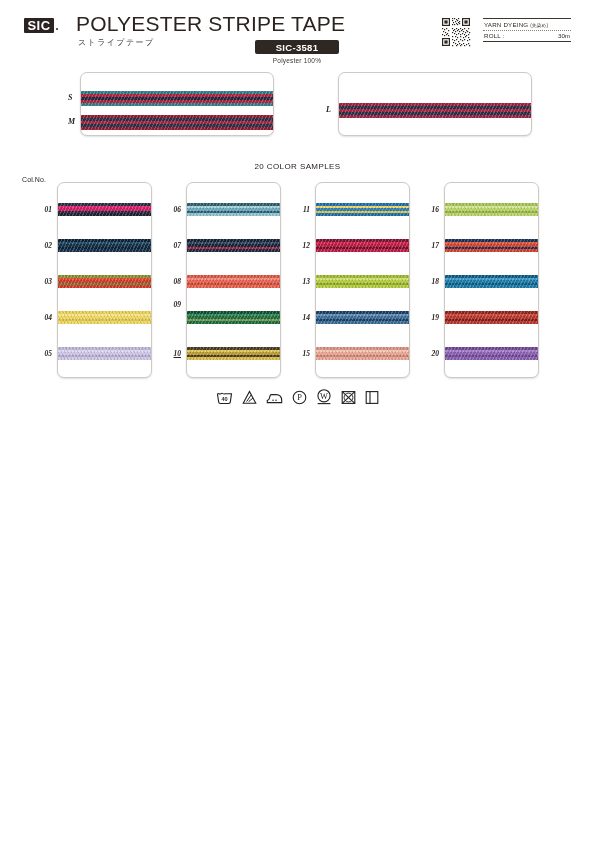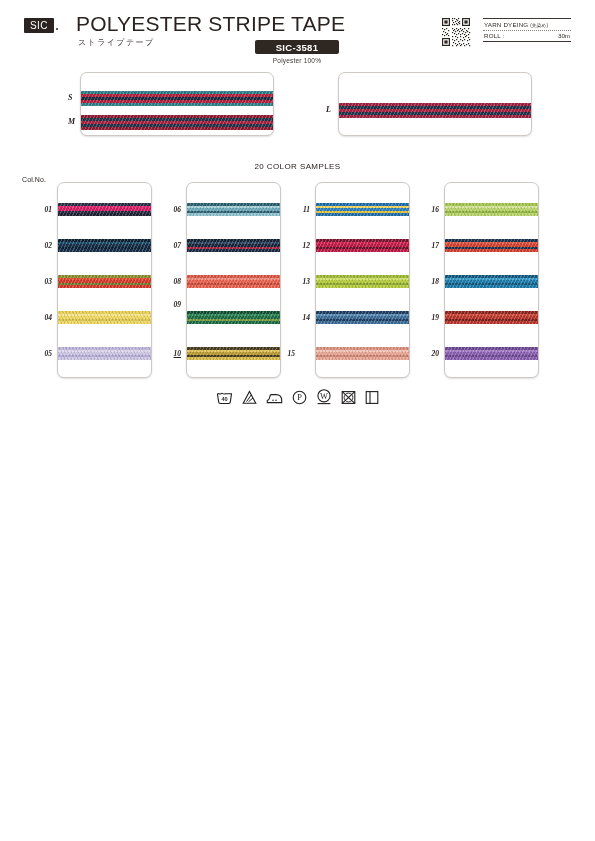--- a/index.html
+++ b/index.html
@@ -11,21 +11,21 @@
   .page{position:absolute;left:0;top:0;width:595px;height:841px;}
 
   
   .header{position:absolute;left:0;top:0;width:595px;height:62px;}
   .logo{
     position:absolute;left:24px;top:18px;width:30px;height:15px;
     background:#2b2320;border-radius:1px;
     display:flex;align-items:center;justify-content:center;
   }
   .logo-text{
-    color:#fff;font-size:10px;font-weight:normal;letter-spacing:.5px;
+    color:#fff;font-size:13px;font-weight:bold;letter-spacing:.5px;
     font-family:"Liberation Sans", sans-serif;line-height:1;
   }
   .logo-dot{position:absolute;left:56px;top:28px;width:2px;height:2px;border-radius:50%;background:#2b2320;}
 
   .title{
     position:absolute;left:76px;top:12px;
     font-size:21px;letter-spacing:.2px;color:#2b2320;
     font-family:"Liberation Sans", sans-serif;font-weight:400;white-space:nowrap;
   }
   .subtitle{
@@ -503,19 +503,19 @@
     <div class="col-num" style="left: 36px; top: 348.5px;">05</div>
     <div class="col-num" style="left: 165px; top: 204.5px;">06</div>
     <div class="col-num" style="left: 165px; top: 240.5px;">07</div>
     <div class="col-num" style="left: 165px; top: 276.5px;">08</div>
     <div class="col-num" style="left: 165px; top: 300px; font-style: italic;">09</div>
     <div class="col-num" style="left: 165px; top: 348.5px; text-decoration: underline;">10</div>
     <div class="col-num" style="left: 294px; top: 204.5px;">11</div>
     <div class="col-num" style="left: 294px; top: 240.5px;">12</div>
     <div class="col-num" style="left: 294px; top: 276.5px;">13</div>
     <div class="col-num" style="left: 294px; top: 312.5px;">14</div>
-    <div class="col-num" style="left: 279px; top: 348.5px;">15</div>
+    <div class="col-num" style="left: 294px; top: 348.5px;">15</div>
     <div class="col-num" style="left: 423px; top: 204.5px;">16</div>
     <div class="col-num" style="left: 423px; top: 240.5px;">17</div>
     <div class="col-num" style="left: 423px; top: 276.5px;">18</div>
     <div class="col-num" style="left: 423px; top: 312.5px;">19</div>
     <div class="col-num" style="left: 423px; top: 348.5px;">20</div>
   </div>
 
 </body></html>

